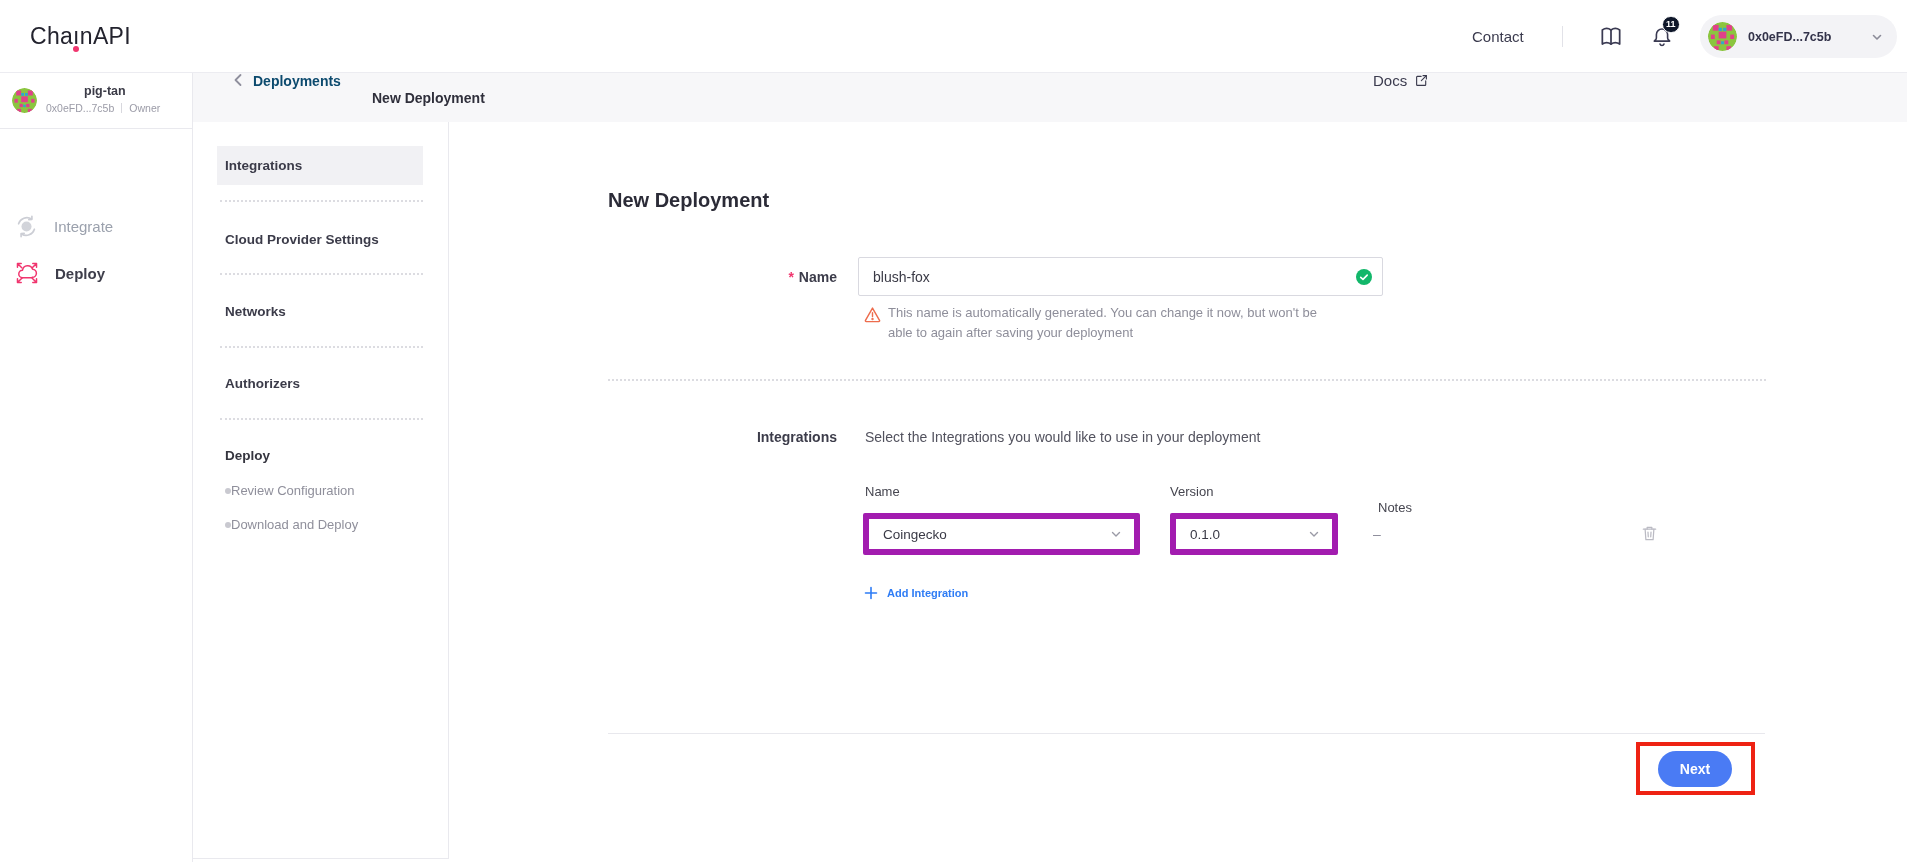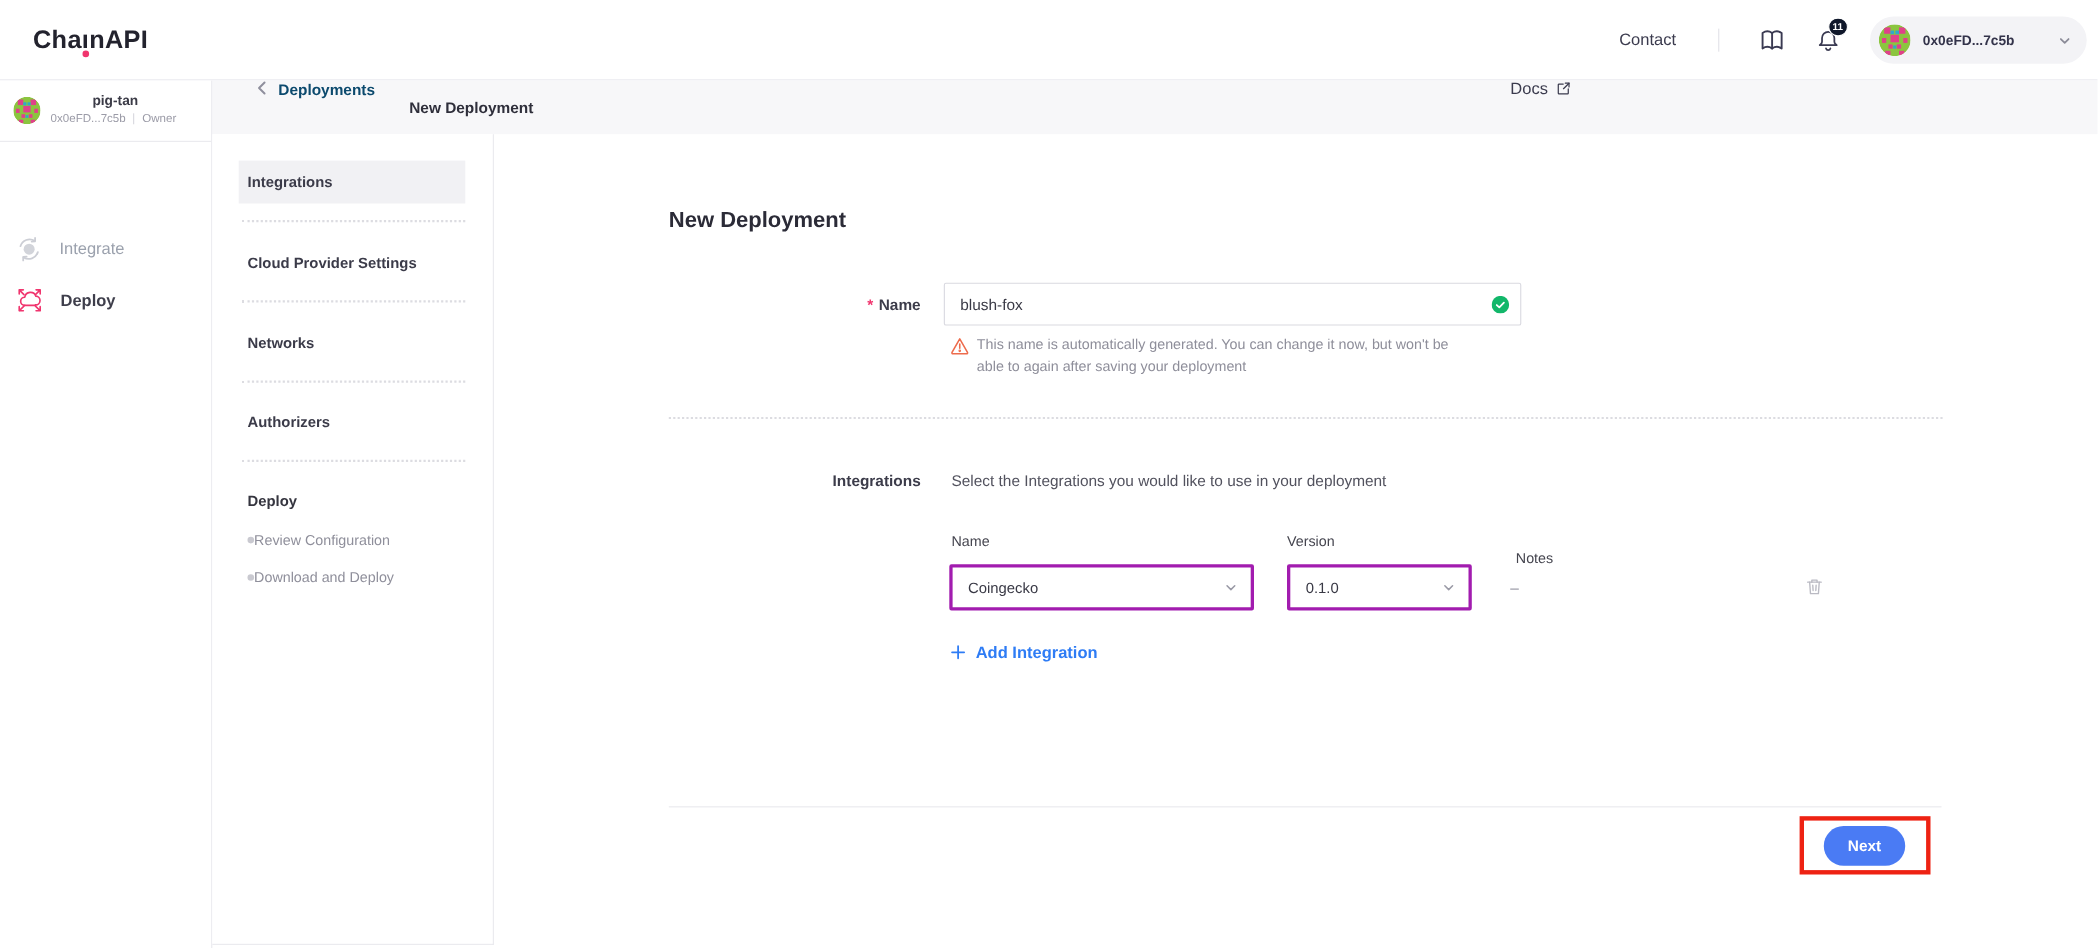--- a/index.html
+++ b/index.html
@@ -6,21 +6,21 @@
   html,body { width:1907px; height:862px; }
   body {
     position:relative; overflow:hidden; background:#ffffff;
     font-family:"Liberation Sans", sans-serif; color:#3c3c4a;
   }
   .abs { position:absolute; }
   svg { display:block; }
 
   
   .header { position:absolute; left:0; top:0; width:1907px; height:73px; background:#fff; border-bottom:1px solid #ececf1; z-index:5; }
-  .logo { position:absolute; left:30px; top:0; height:73px; line-height:73px; font-size:23px; font-weight:700; letter-spacing:.3px; color:#23232e; cursor:pointer; }
+  .logo { position:absolute; left:30px; top:0; height:73px; line-height:73px; font-size:23px; font-weight:400; letter-spacing:.3px; color:#23232e; cursor:pointer; }
   .logo-i { position:relative; }
   .logo-dot { position:absolute; left:50%; transform:translateX(-50%); top:23px; width:6px; height:6px; border-radius:50%; background:#f0356e; }
   .hnav-item { position:absolute; top:0; height:73px; display:flex; align-items:center; gap:7px; font-size:15px; color:#3b3b4e; cursor:pointer; }
   .hnav-docs { left:1373px;margin-top:44px; }
   .hnav-contact { left:1472px; }
   .hdr-divider { position:absolute; left:1562px; top:26px; width:1px; height:21px; background:#e2e2e8; }
   .icon-btn { position:absolute; top:0; height:73px; display:flex; align-items:center; cursor:pointer; color:#3a3a52; }
   .book-btn { left:1598px; }
   .bell-btn { left:1650px; }
   .bell-wrap { position:relative; }
@@ -62,27 +62,27 @@
   .field-label { position:absolute; left:608px; width:229px; height:39px; display:flex; align-items:center; justify-content:flex-end; font-size:14px; font-weight:700; color:#3c3c4a; }
   .req { color:#f0356e; margin-right:5px; font-weight:700; }
   .name-input { position:absolute; left:858px; top:257px; width:525px; height:39px; border:1px solid #d9d9e0; border-radius:2px; background:#fff; font-family:"Liberation Sans",sans-serif; font-size:14px; color:#3a3a46; padding:0 42px 0 14px; outline:none; }
   .valid-check { position:absolute; left:1356px; top:269px; }
   .warn-icon { position:absolute; left:863px; top:305px; }
   .warn-text { position:absolute; left:888px; top:303px; width:470px; font-size:13px; line-height:19.5px; color:#8e8e9a; }
   .dotted-sep { position:absolute; left:608px; top:379px; width:1158px; border-top:2px dotted #dcdce1; }
   .section-label { position:absolute; left:608px; top:423px; width:229px; height:28px; line-height:28px; text-align:right; font-size:14px; font-weight:700; color:#3c3c4a; }
   .section-desc { position:absolute; left:865px; top:423px; height:28px; line-height:28px; font-size:14px; color:#52525e; }
   .col-head { position:absolute; top:484px; font-size:13px; color:#45454f; }
-  .select-box { position:absolute; top:513px; height:42px; border:3px solid #a21caf; border-radius:2px; background:#fff; display:flex; align-items:center; cursor:pointer; }
+  .select-box { position:absolute; top:513px; height:42px; border:6px solid #a21caf; border-radius:2px; background:#fff; display:flex; align-items:center; cursor:pointer; }
   .select-box .sel-text { margin-left:14px; font-size:13.5px; color:#393945; }
   .select-box .sel-chevron { margin-left:auto; margin-right:12px; color:#9a9aa6; }
   .notes-dash { position:absolute; left:1373px; top:513px; height:42px; line-height:42px; font-size:14px; color:#8f8f9d; }
   .trash-btn { position:absolute; left:1640px; top:524px; color:#babac3; cursor:pointer; }
   .add-link { position:absolute; left:864px; top:581px; height:24px; display:flex; align-items:center; gap:9px; cursor:pointer; color:#2e7cf5; }
-  .add-link .add-label { font-size:15px; font-weight:700; }
+  .add-link .add-label { font-size:11px; font-weight:700; }
   .bottom-sep { position:absolute; left:608px; top:733px; width:1157px; border-top:1px solid #e8e8ed; }
   .highlight-box { position:absolute; left:1636px; top:742px; width:119px; height:53px; border:4px solid #ee2213; z-index:8; pointer-events:none; }
   .next-btn { position:absolute; left:1658px; top:751px; width:74px; height:36px; border-radius:18px; background:#4a7bf4; border:none; color:#fff; font-family:"Liberation Sans",sans-serif; font-size:14px; font-weight:600; cursor:pointer; z-index:9; }
 </style>
 </head>
 <body>
 
 <div class="header">
   <div class="logo"><span>Cha</span><span class="logo-i"><span>ı</span><span class="logo-dot"></span></span><span>nAPI</span></div>
 

